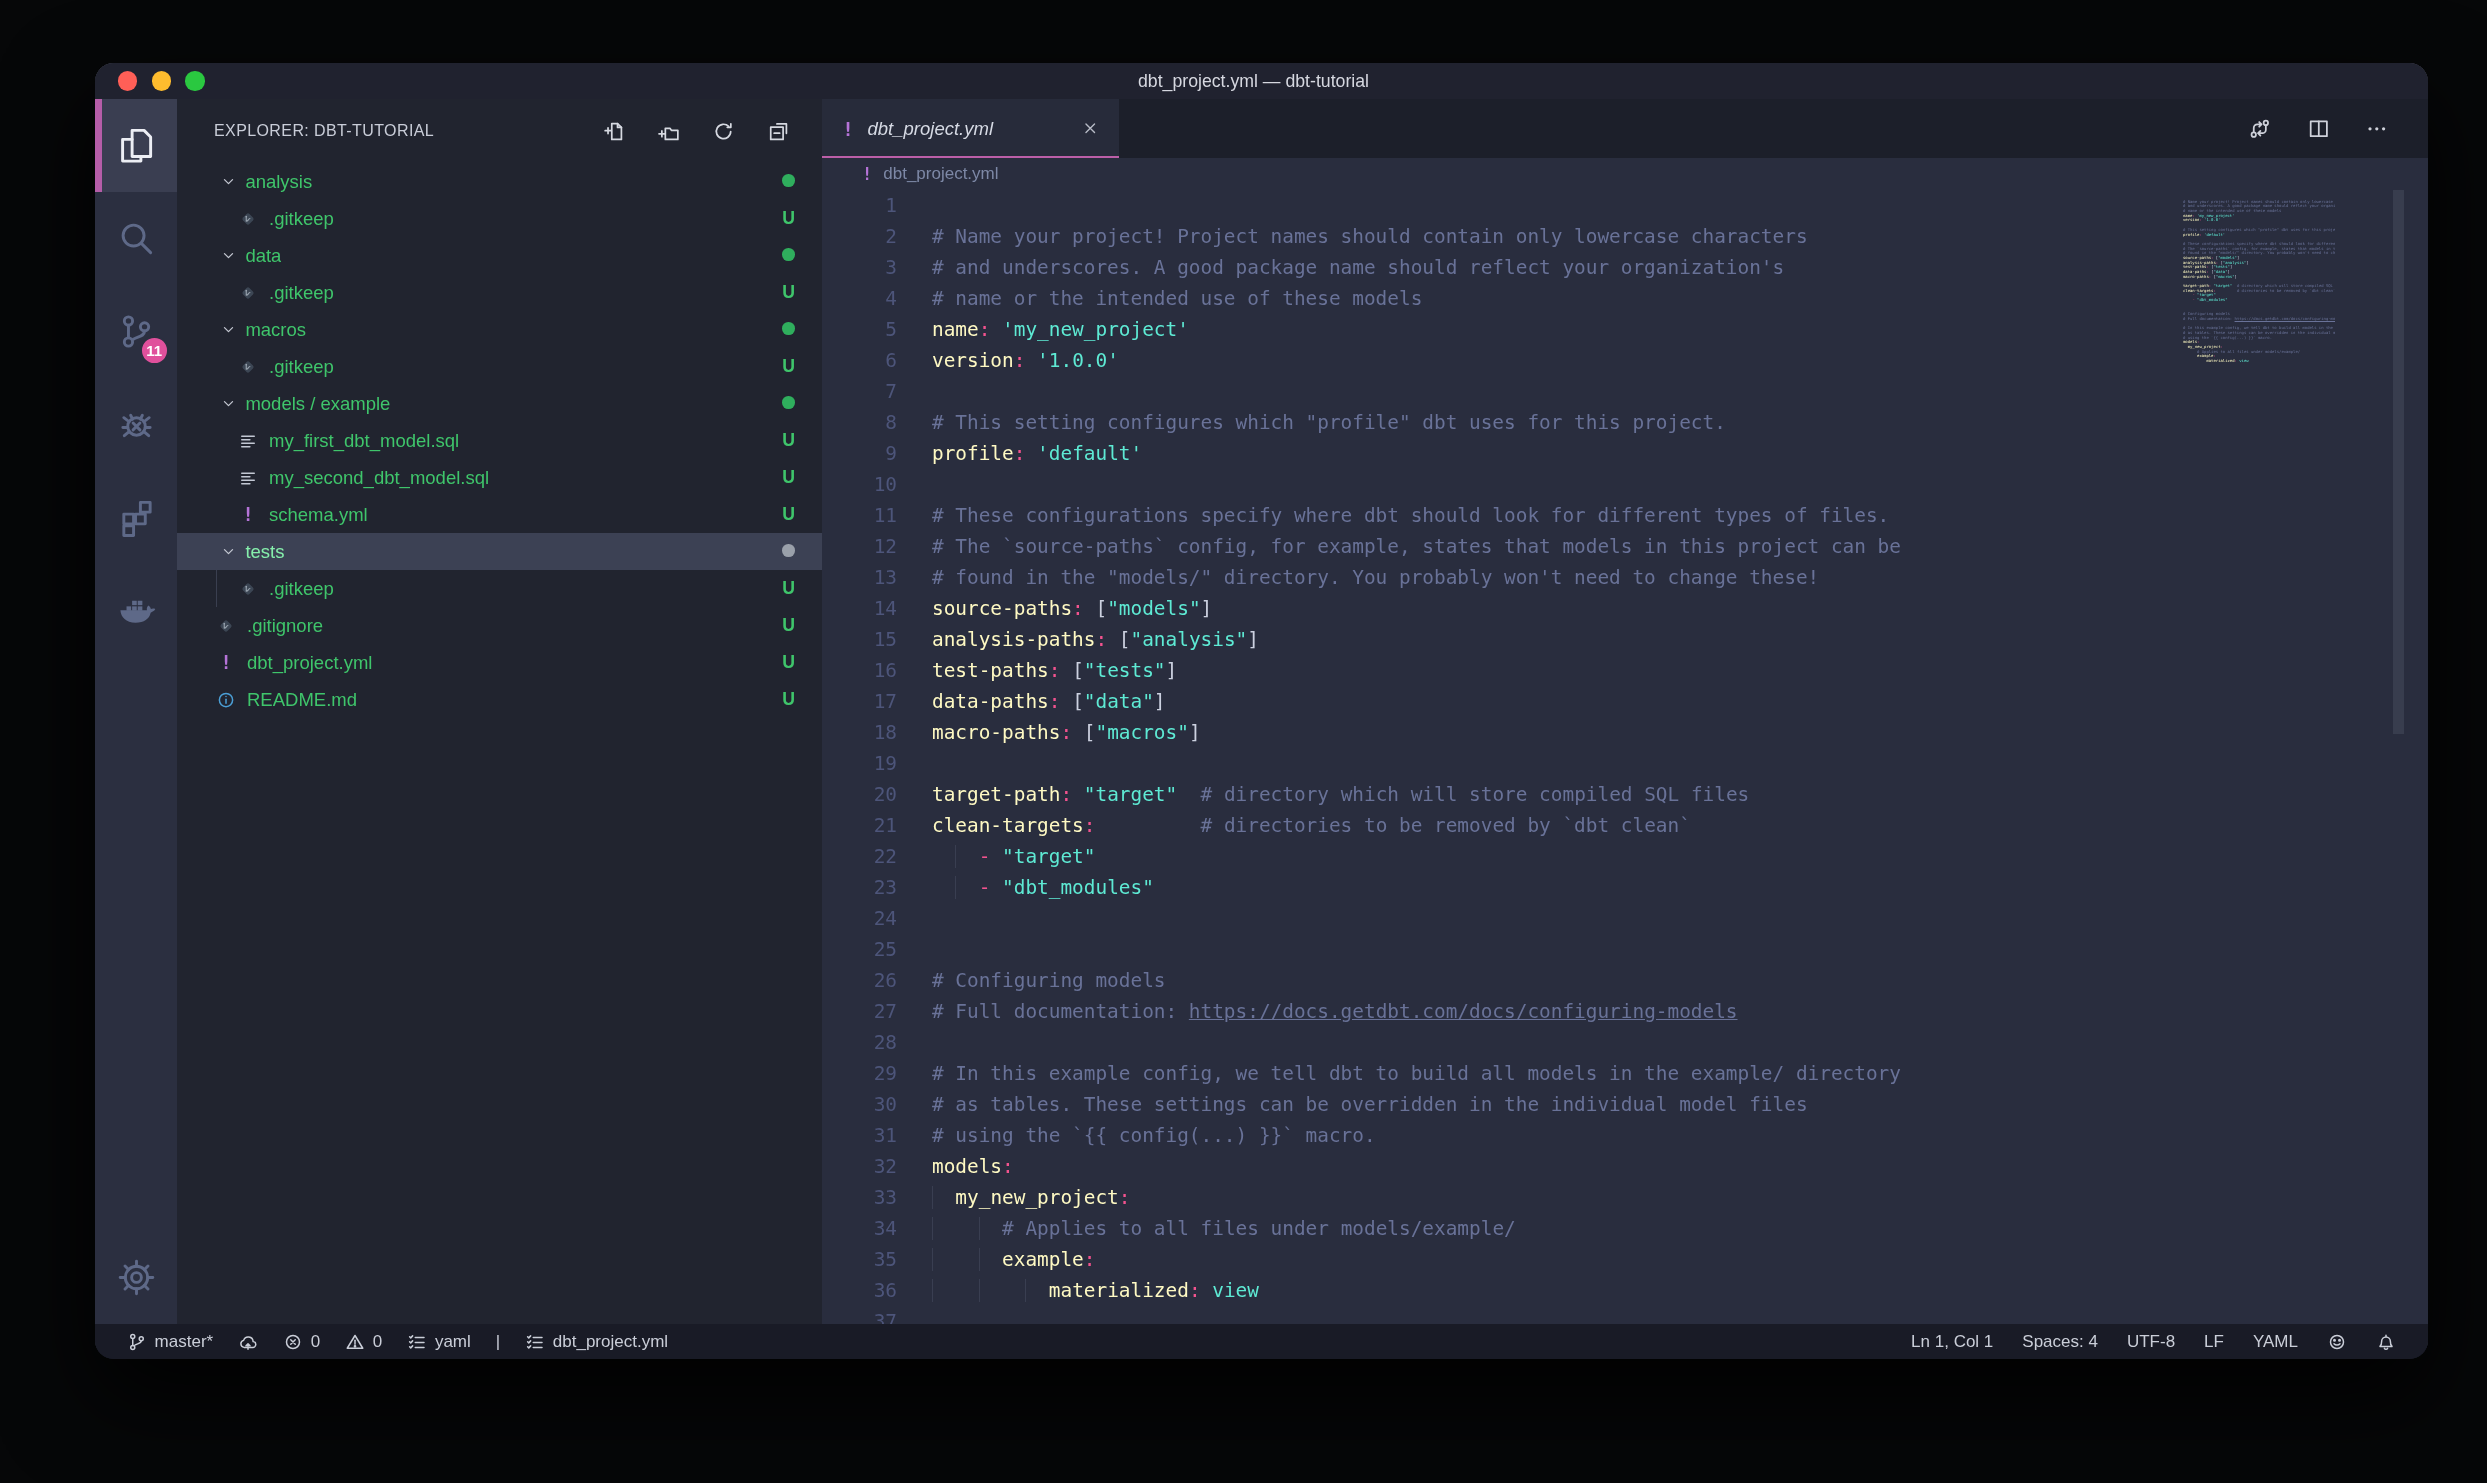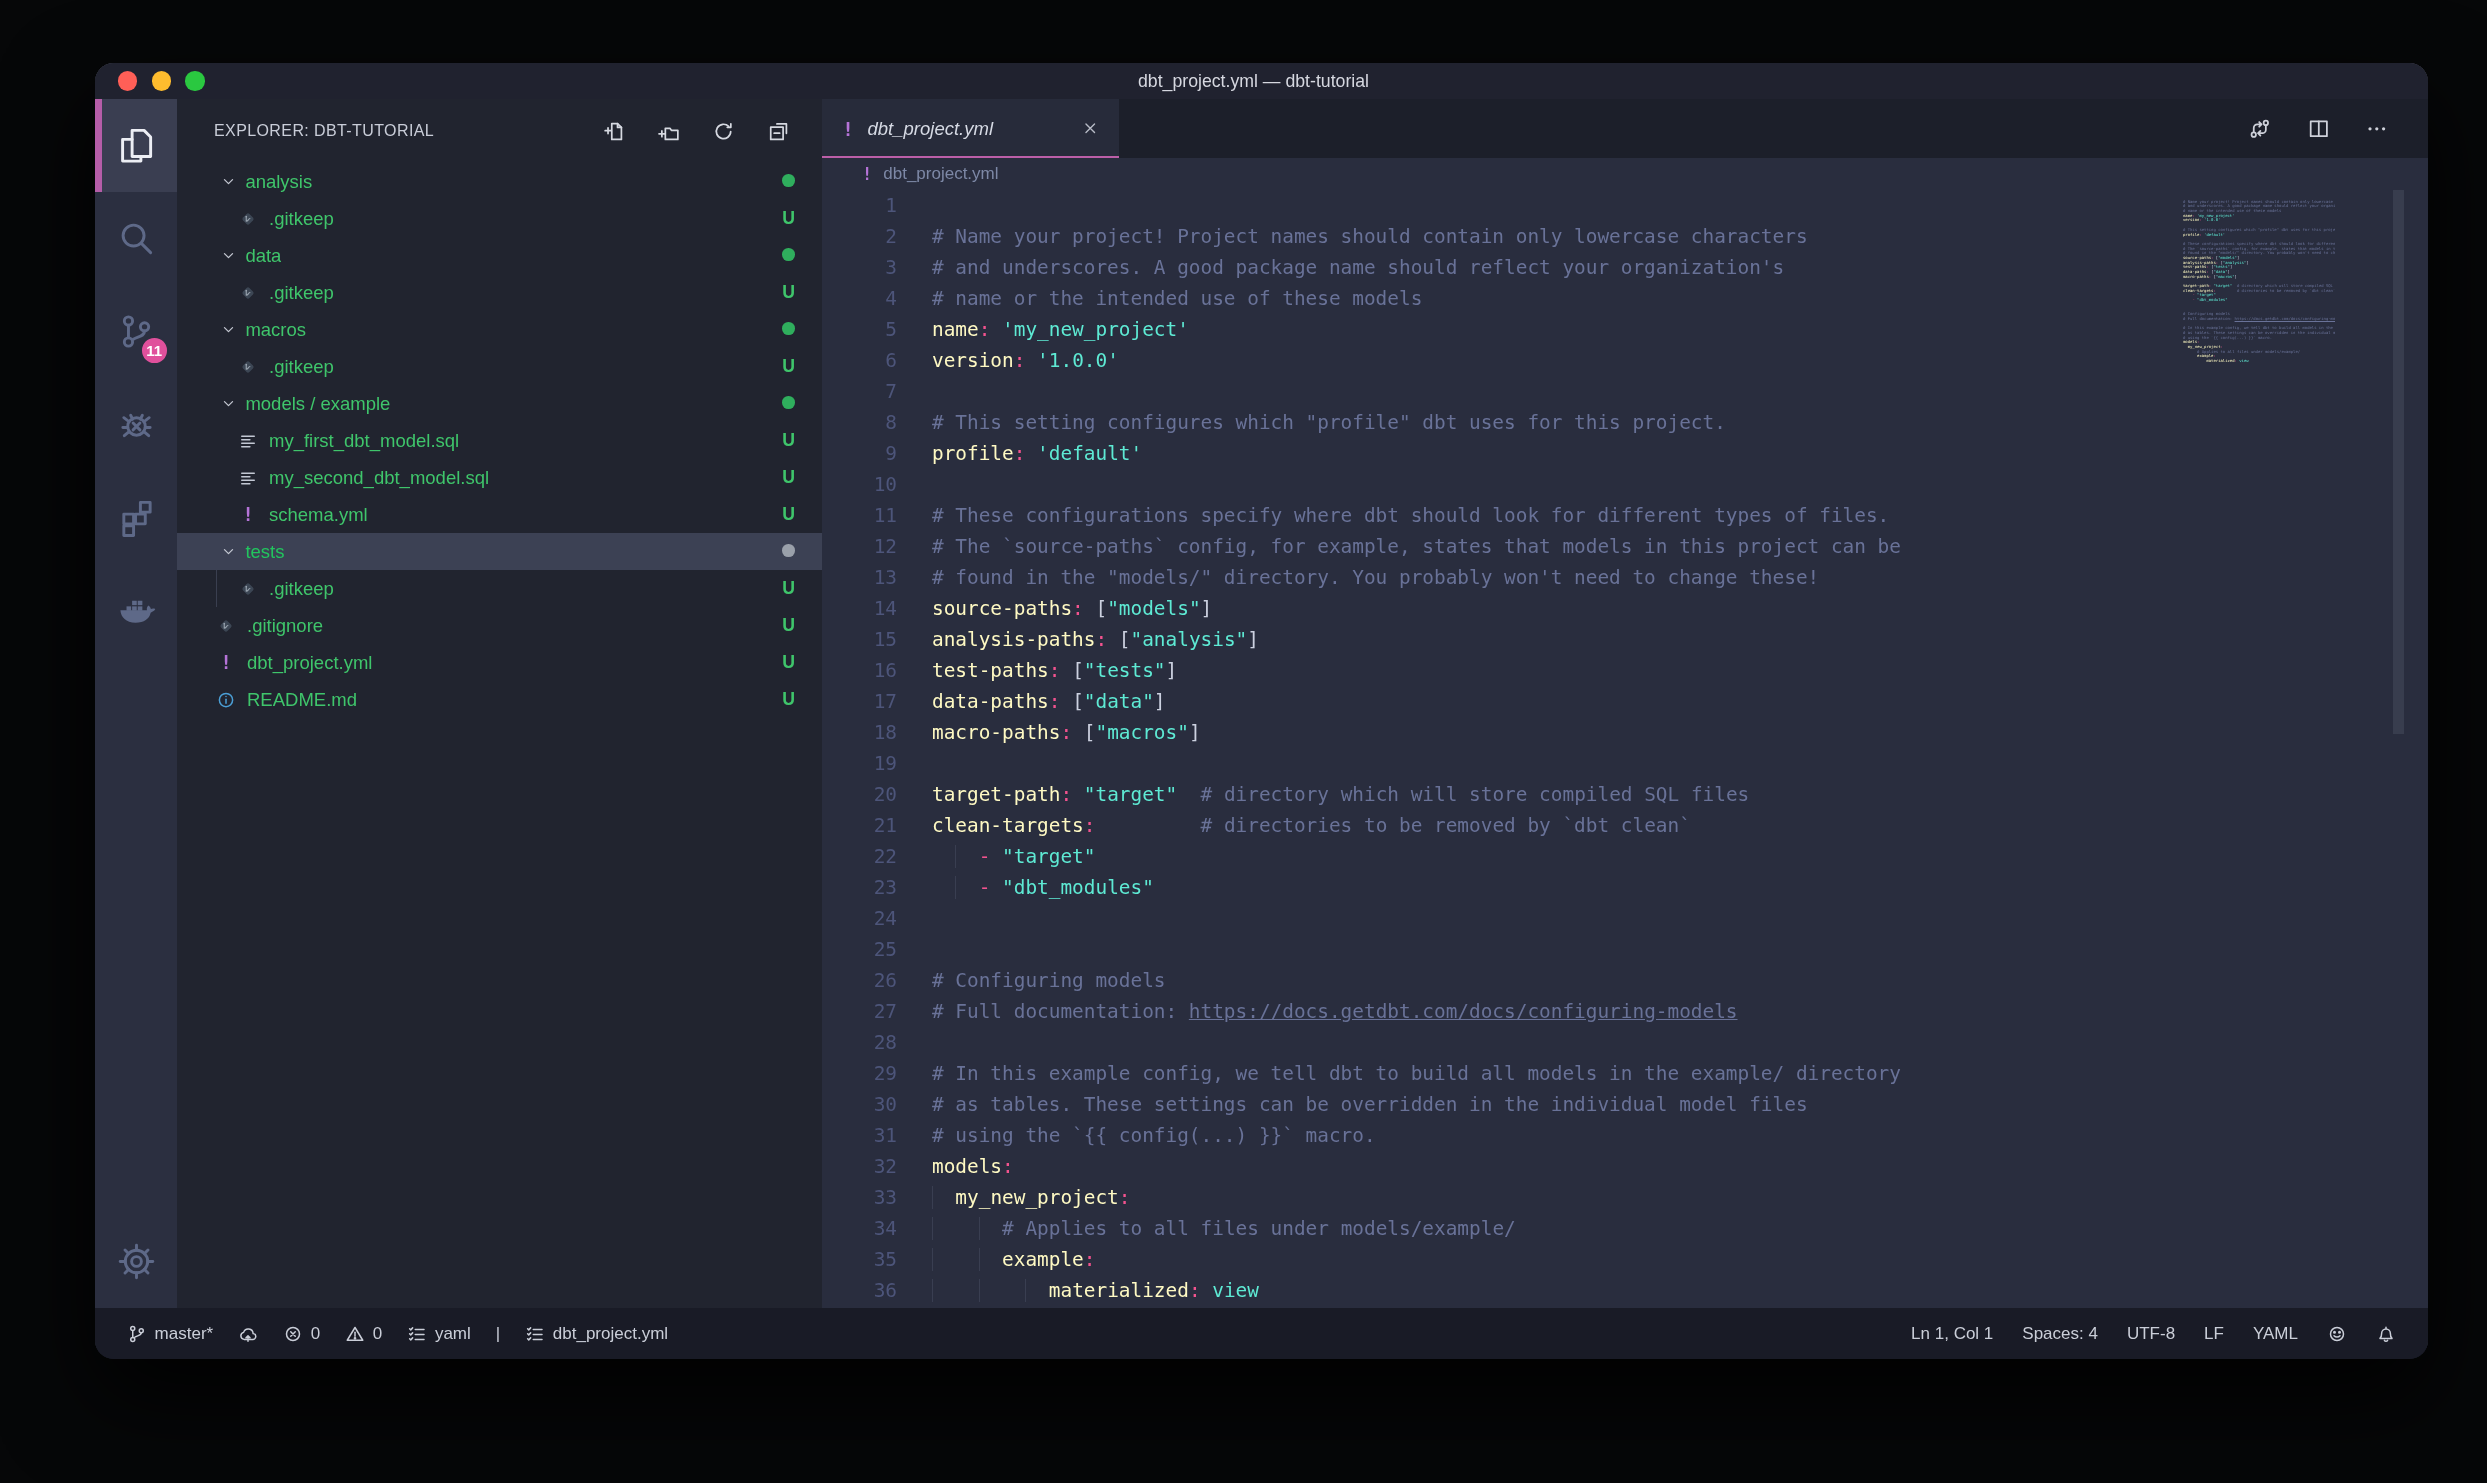--- a/index.html
+++ b/index.html
@@ -28,21 +28,21 @@
   .act-spacer{flex:1;}
   
   .sidebar{width:645px;flex:0 0 645px;background:#21242f;display:flex;flex-direction:column;min-height:0;}
   .sb-header{height:64px;display:flex;align-items:center;padding:0 32px 0 37px;}
   .sb-title{color:#c9cdd8;font-size:16px;letter-spacing:0.4px;flex:1;white-space:nowrap;}
   .sb-actions{display:flex;gap:32px;color:#d6d9e1;}
   .sb-actions svg{width:23px;height:23px;cursor:pointer;}
   .tree{flex:1;overflow:hidden;}
   .row{height:37px;display:flex;align-items:center;position:relative;font-size:18.5px;color:#3fc56b;cursor:pointer;padding-left:14px;}
   .row.selected{background:#3c4154;}
-  .row.plain{color:#22c55e;}
+  .row.plain{color:#86efac;}
   .row .chev{width:17px;height:17px;color:#c4c8d2;margin:0 8.4px 0 29px;flex:0 0 17px;}
   .row .chev svg{width:17px;height:17px;display:block;}
   .row .ficon{width:20px;display:flex;justify-content:center;margin-right:11px;flex:0 0 20px;}
   .row .ficon svg{width:20px;height:20px;}
   .row.lvl0 .ficon{margin-left:25px;}
   .row.lvl1 .ficon{margin-left:47px;}
   .row .bang{color:#b573d7;font-weight:bold;font-size:19.4px;font-family:"DejaVu Sans Mono",monospace;}
   .row .label{white-space:nowrap;overflow:hidden;}
   .row .rbadge{margin-left:auto;margin-right:27px;color:#3fc56b;font-size:17.7px;font-weight:bold;}
   .dot{width:12.6px;height:12.6px;border-radius:50%;background:#2fae5d;display:inline-block;}
@@ -71,21 +71,21 @@
   .tok-s{color:#5eead4}.tok-b{color:#ccd1e0}.tok-t{color:#c7ccda}
   .tok-u{color:#697298;text-decoration:underline}
   .tok-g{box-shadow:inset 0.8px 0 0 #3e4357;}
   .minimap{position:absolute;top:5px;right:93px;width:152px;font-size:3.9px;line-height:4.7px;
            letter-spacing:0;overflow:hidden;cursor:pointer;}
   .mm-line{white-space:pre;height:4.7px;}
   .minimap .tok-g{box-shadow:none;}
   .sb-thumb{position:absolute;top:0;right:23.6px;width:11.8px;height:544px;background:rgba(200,206,222,.10);cursor:pointer;}
   
   .statusbar{height:35px;flex:0 0 35px;background:#191b26;display:flex;align-items:center;
-             color:#caced8;font-size:17px;padding:8px 32px;}
+             color:#caced8;font-size:17px;padding:0 32px;}
   .st-group{display:flex;align-items:center;gap:25px;}
   .st-group.right{margin-left:auto;gap:29px;}
   .st-item{display:flex;align-items:center;gap:7.6px;cursor:pointer;white-space:nowrap;}
   .st-item svg{width:20px;height:20px;}
   .st-sep{color:#caced8;}
 </style>
 </head>
 <body>
 
 <div class="window">

